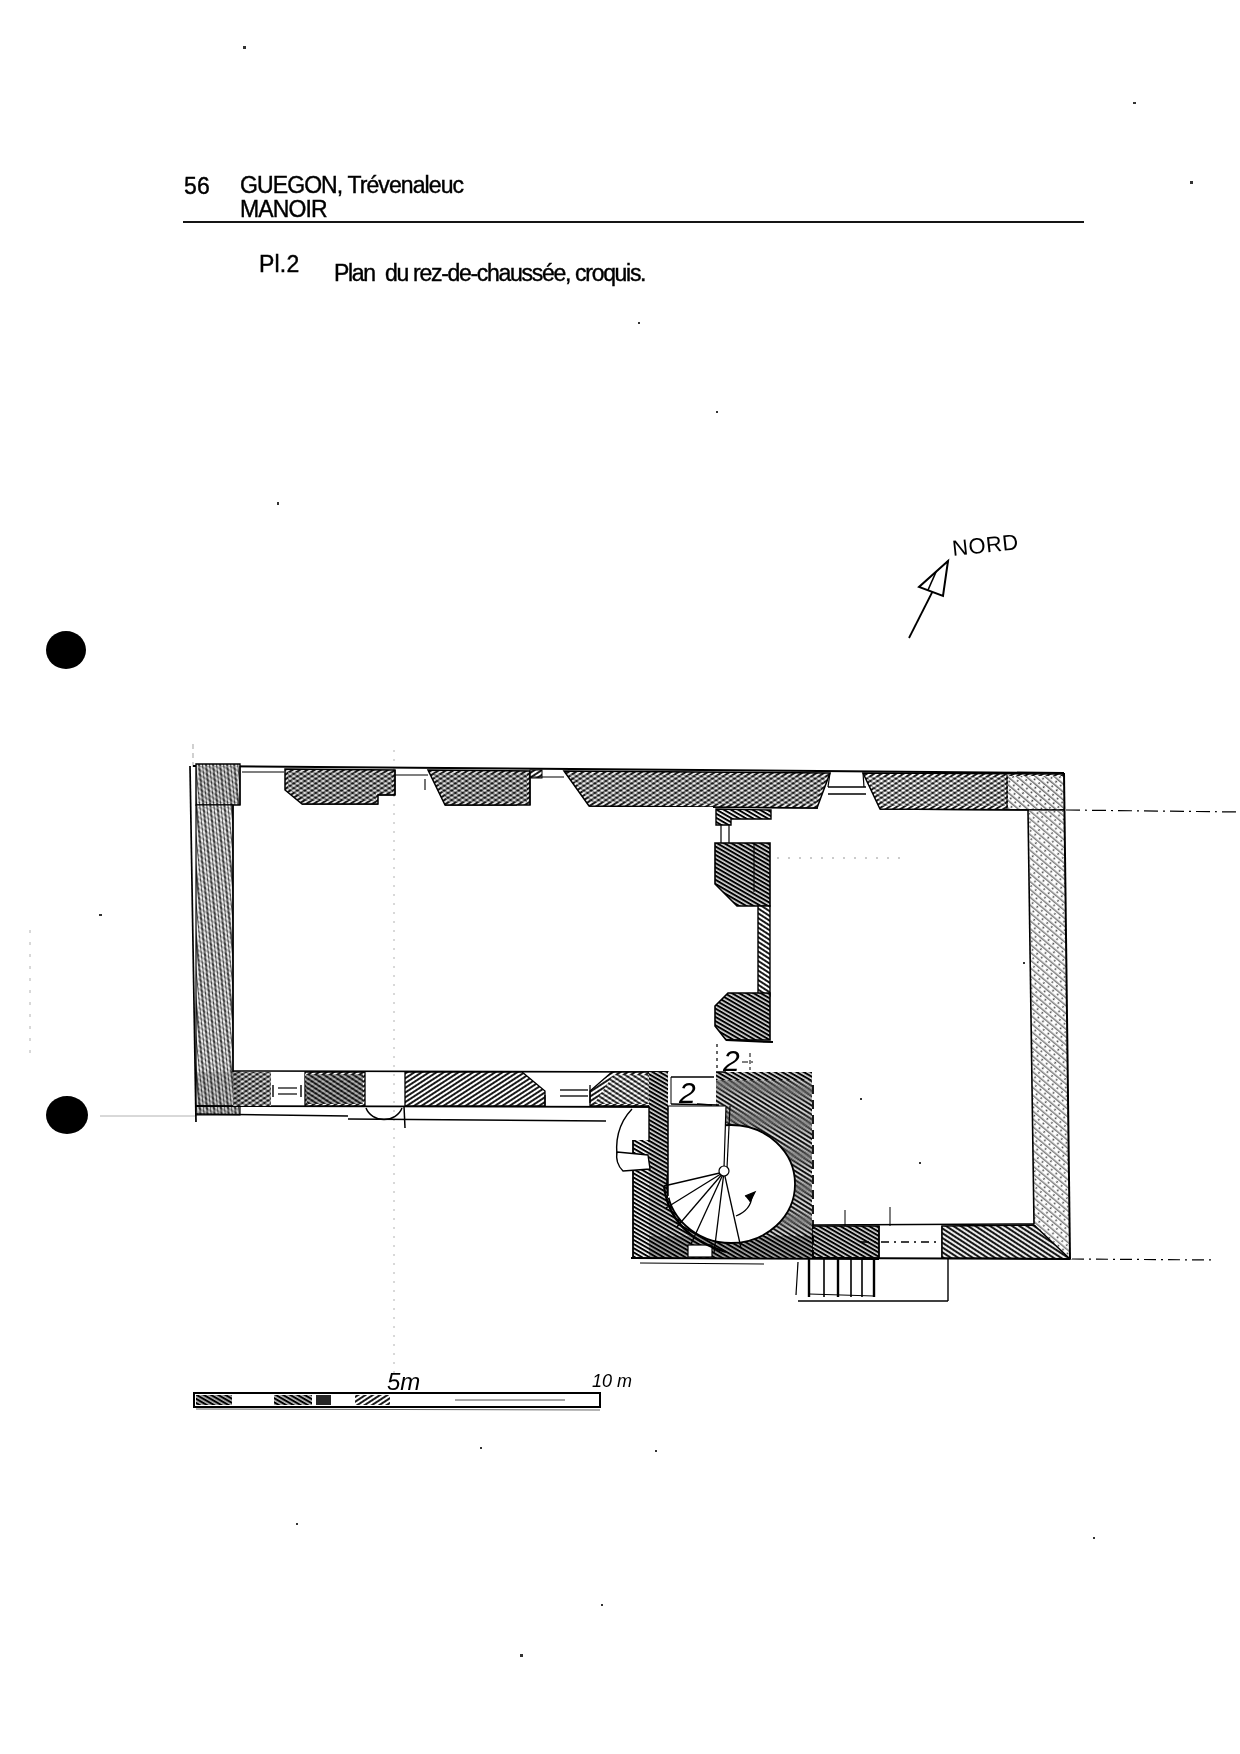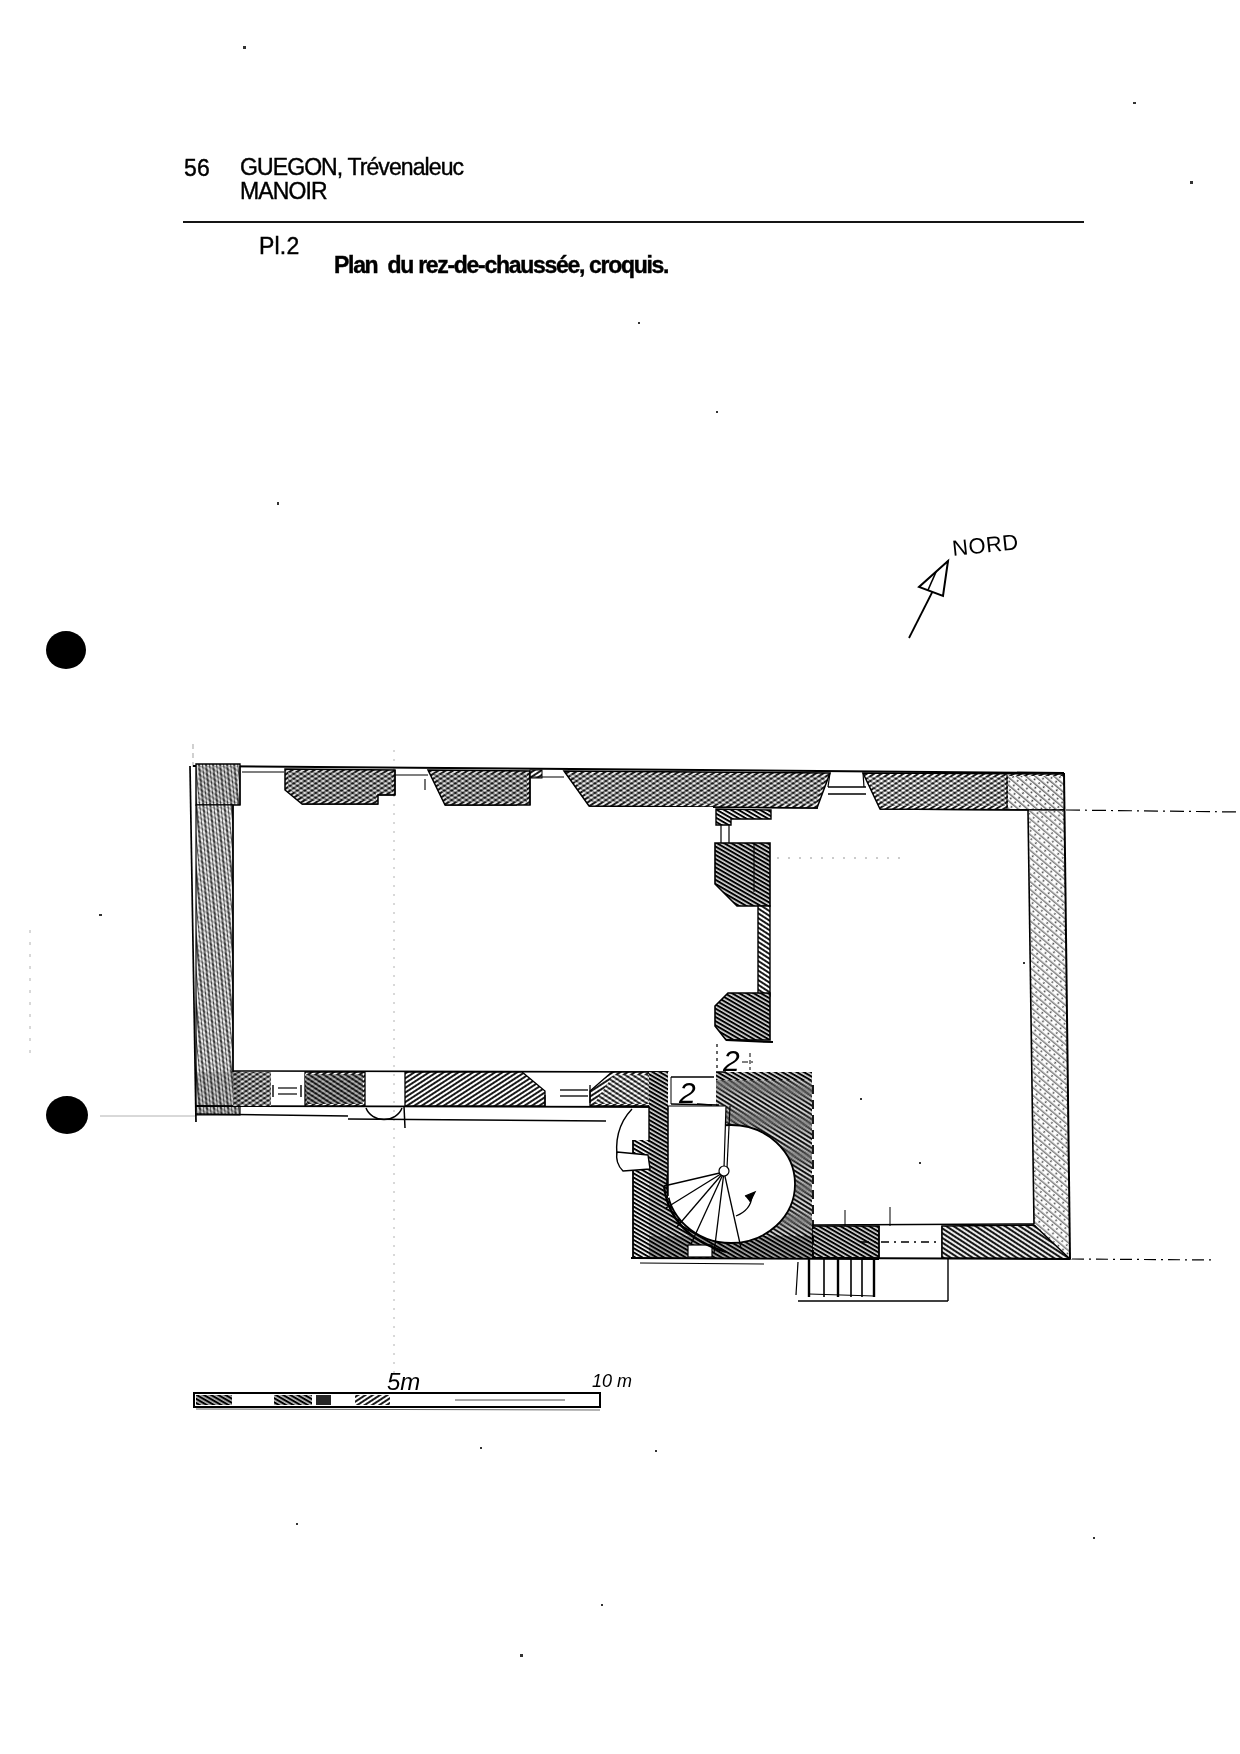--- a/index.html
+++ b/index.html
@@ -1,31 +1,31 @@
 <!DOCTYPE html>
 <html><head>
 <meta charset="utf-8">
 <style>
   html,body{margin:0;padding:0;background:#ffffff;}
   #page{position:relative;width:1240px;height:1754px;background:#ffffff;overflow:hidden;
         font-family:"Liberation Sans", sans-serif;color:#000;}
-  .hdr{position:absolute;font-size:23px;letter-spacing:0.2px;color:#000;-webkit-text-stroke:0.4px #000;}
+  .hdr{position:absolute;font-size:23px;letter-spacing:0.2px;color:#000;margin-top:18px;-webkit-text-stroke:0.4px #000;}
 </style>
 </head>
 <body>
 <div id="page">
 
   <div class="hdr" style="left:184px;top:155px;">56</div>
 
   <div class="hdr" style="left:240px;top:155px;line-height:24px;letter-spacing:-0.9px;">GUEGON, Trévenaleuc<br>MANOIR</div>
 
   <div style="position:absolute;left:183px;top:221px;width:901px;height:1.7px;background:#151515;"></div>
 
   <div class="hdr" style="left:259px;top:233px;">Pl.2</div>
-  <div class="hdr" style="left:334px;top:252px;letter-spacing:-1.3px;font-weight:bold;">Plan&nbsp; du rez-de-chaussée, croquis.</div>
+  <div class="hdr" style="left:334px;top:242px;letter-spacing:-1.3px;">Plan&nbsp; du rez-de-chaussée, croquis.</div>
 
   <svg id="plan" width="1240" height="1754" viewBox="0 0 1240 1754" style="position:absolute;left:0;top:0;">
     <defs>
       <pattern id="hF" width="4.0" height="4.0" patternUnits="userSpaceOnUse" patternTransform="rotate(-33)">
         <rect width="4.0" height="4.0" fill="white"></rect>
         <line x1="0" y1="1" x2="4.0" y2="1" stroke="#000" stroke-width="1.8"></line>
       </pattern>
       <pattern id="hB" width="4.0" height="4.0" patternUnits="userSpaceOnUse" patternTransform="rotate(33)">
         <rect width="4.0" height="4.0" fill="white"></rect>
         <line x1="0" y1="1" x2="4.0" y2="1" stroke="#000" stroke-width="1.8"></line>

